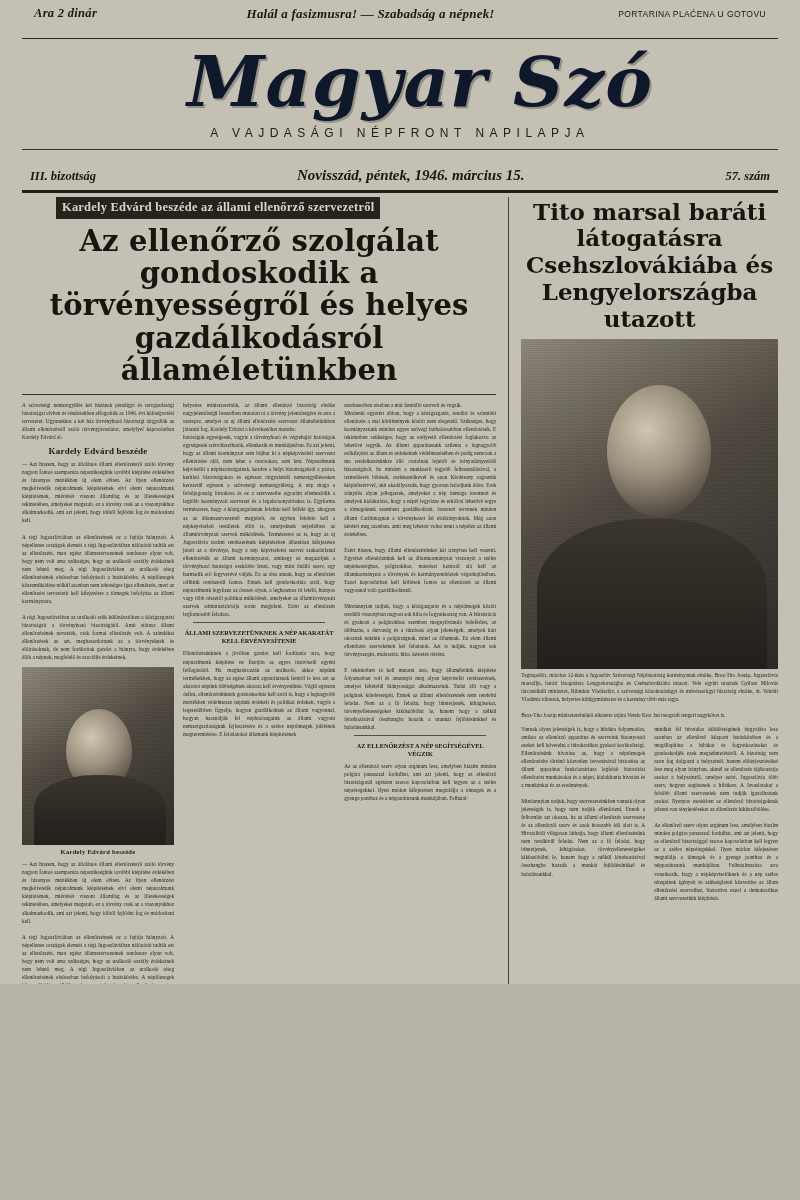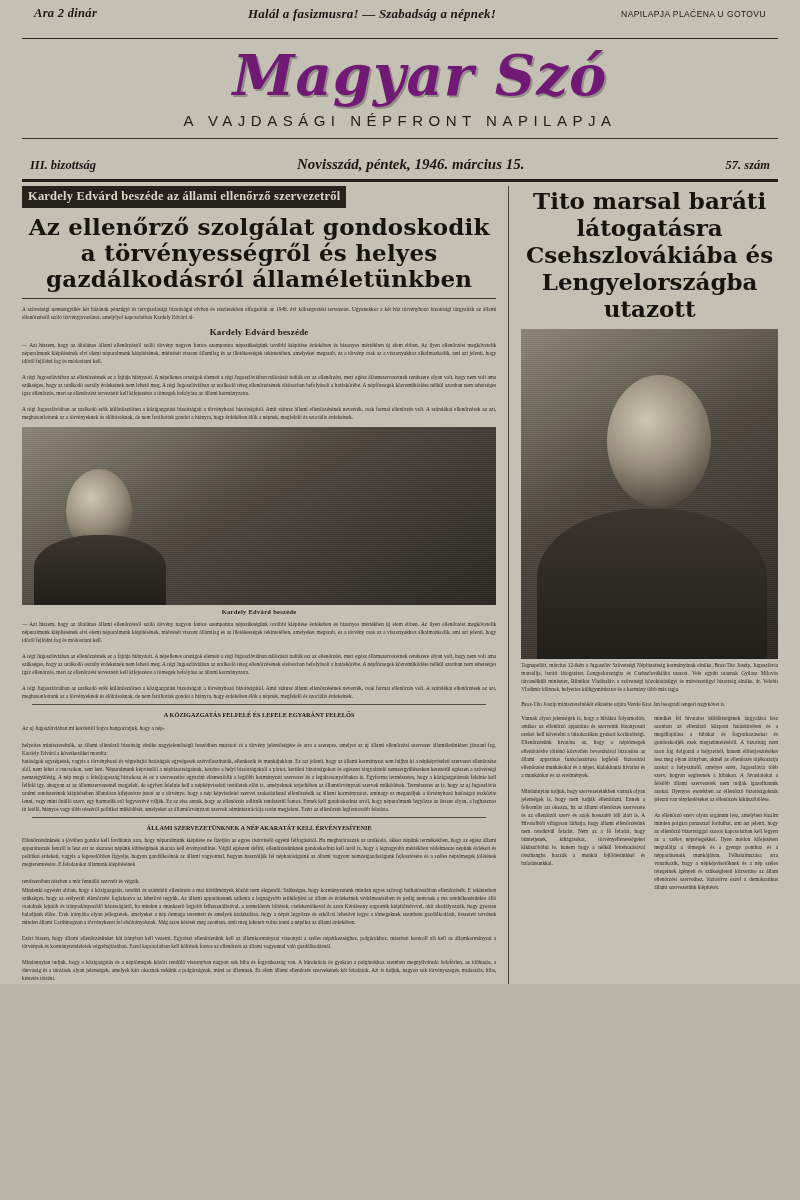--- a/index.html
+++ b/index.html
@@ -56,31 +56,31 @@
   }
   
   .masthead {
     text-align: center;
     padding: 10px 0 0 0;
   }
   .mast-title {
     font-family: "DejaVu Serif", serif;
     font-weight: bold;
     font-style: italic;
-    font-size: 56px;
+    font-size: 70px;
     line-height: .95;
     letter-spacing: 1px;
-    color: #701a75;
+    color: #0f172a;
     text-shadow: 2px 2px 0 rgba(0,0,0,.25);
     white-space: nowrap;
     margin-left: 40px;
   }
   .mast-sub {
     font-family: "Liberation Sans", sans-serif;
-    font-size: 15px;
+    font-size: 12px;
     letter-spacing: 5.5px;
     margin-top: 10px;
     color: #232019;
     white-space: nowrap;
   }
   .rule-thin {
     margin: 9px 22px 0 22px;
     border-top: 1px solid #3a352c;
   }
   .rule-thick {
@@ -119,39 +119,39 @@
 
   .kicker {
     background: #26231c;
     color: #d8d4c8;
     font-weight: bold;
     font-size: 12.5px;
     padding: 3px 6px 4px 6px;
     display: inline-block;
     margin-bottom: 4px;
     letter-spacing: .2px;
+    margin-left: 34px;
   }
   .headline {
     font-family: "DejaVu Serif", serif;
     font-weight: bold;
-    font-size: 23px;
+    font-size: 29px;
     line-height: 1.12;
     text-align: center;
     letter-spacing: .2px;
     margin: 2px 0 7px 0;
     color: #17150f;
   }
   .rule-head {
     border-top: 1px solid #3a352c;
     margin: 6px 0 6px 0;
   }
   .cols3 {
     display: flex;
     gap: 9px;
-    flex-direction: column;
   }
   .col { flex: 1; }
   .body-text {
     font-size: 5.3px;
     line-height: 1.52;
     text-align: justify;
     color: #2a261f;
     font-family: "Liberation Serif", serif;
     hyphens: auto;
   }
@@ -247,21 +247,21 @@
   .footer-space { height: 6px; }
 </style>
 </head>
 <body>
 
 <div class="page">
 
   <div class="topstrip">
     <div class="price">Ara 2 dinár</div>
     <div class="slogan">Halál a fasizmusra! — Szabadság a népnek!</div>
-    <div class="postage">NAPILAPJA PLAĆENA U GOTOVU</div>
+    <div class="postage">PORTARINA PLAĆENA U GOTOVU</div>
   </div>
   <div class="rule-top"></div>
 
   <div class="masthead">
     <div class="mast-title">Magyar Szó</div>
     <div class="mast-sub">A VAJDASÁGI NÉPFRONT NAPILAPJA</div>
   </div>
   <div class="rule-thin"></div>
 
   <div class="issueline">

